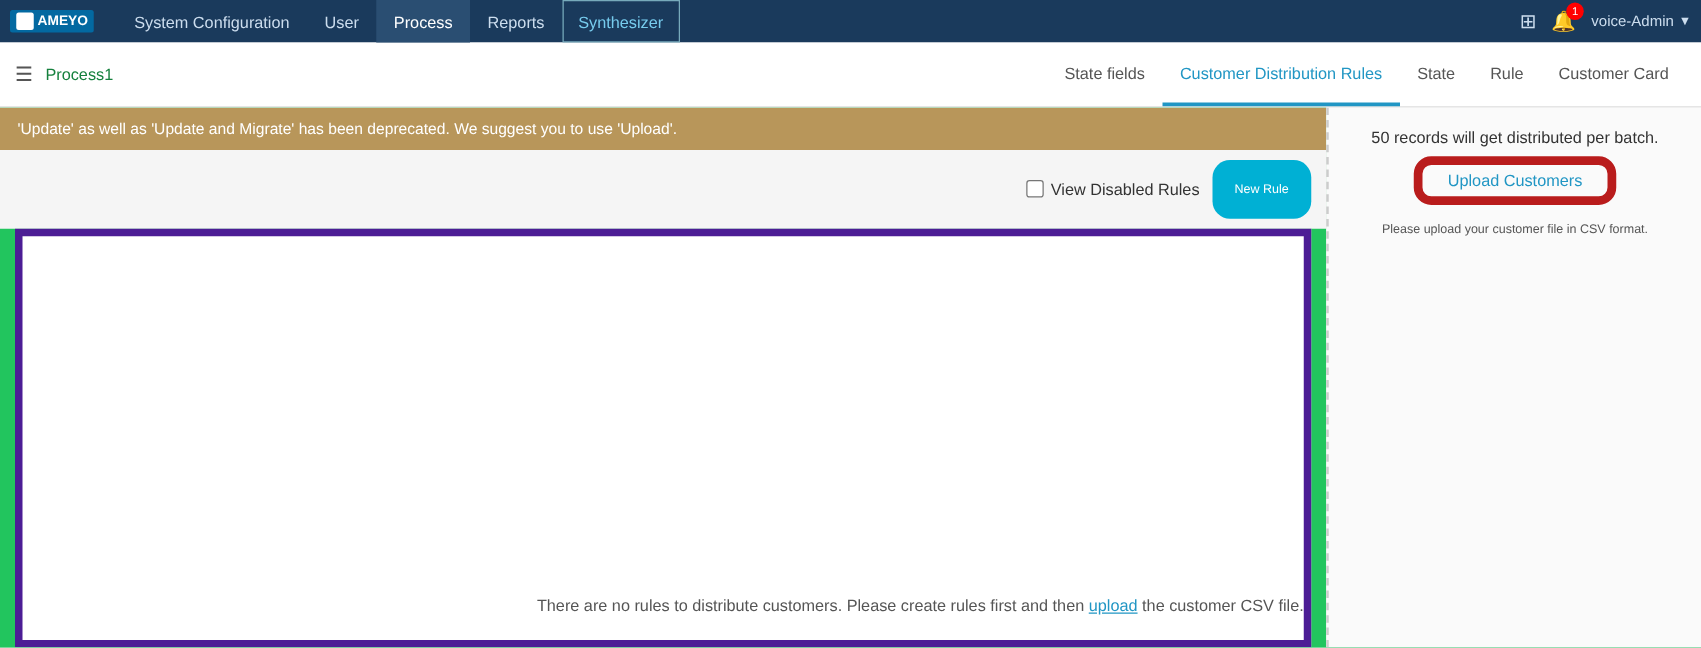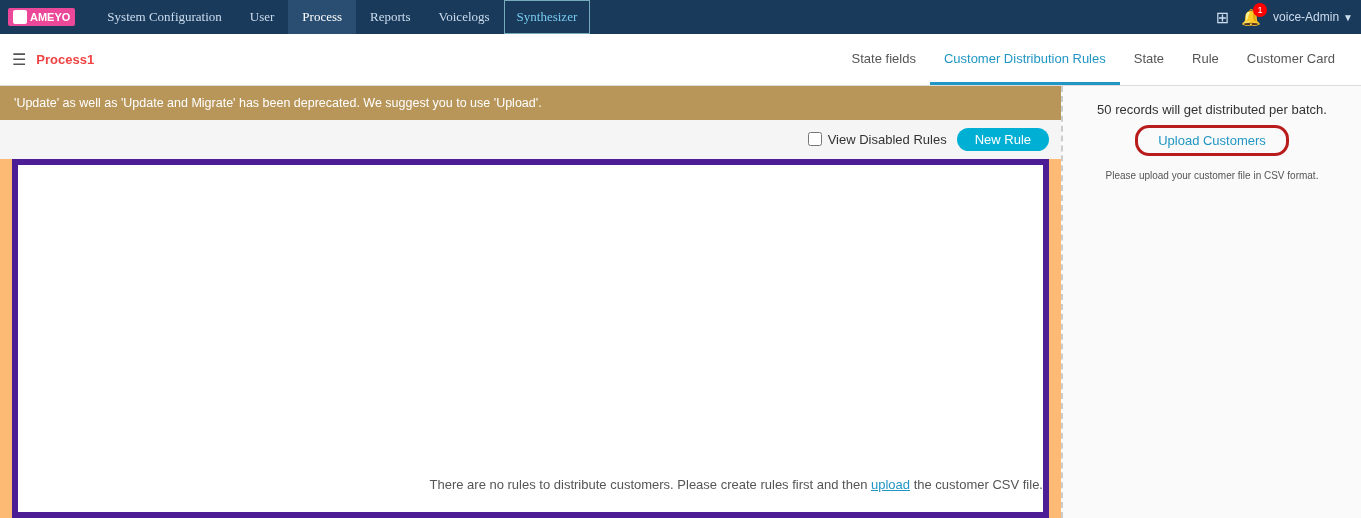--- a/index.html
+++ b/index.html
@@ -13,21 +13,21 @@
       align-items: center;
       padding: 0 8px;
       color: #fff;
     }
     .navbar-logo {
       display: flex;
       align-items: center;
       margin-right: 12px;
     }
     .logo-box {
-      background: #ec4899;
+      background: #0369a1;
       color: white;
       font-weight: bold;
       font-size: 11px;
       padding: 2px 5px;
       border-radius: 2px;
       margin-right: 6px;
       display: flex;
       align-items: center;
       gap: 3px;
     }
@@ -46,21 +46,20 @@
     }
     .nav-item {
       color: #cde;
       padding: 0 14px;
       height: 34px;
       display: flex;
       align-items: center;
       cursor: pointer;
       font-size: 13px;
       white-space: nowrap;
-      font-family: Liberation Serif, serif;
     }
     .nav-item.active { background: #2a4e72; color: #fff; }
     .nav-item.synthesizer {
       border: 1px solid #7ab;
       color: #7ce;
       padding: 0 12px;
     }
     .navbar-right {
       display: flex;
       align-items: center;
@@ -111,24 +110,24 @@
       border-bottom: 1px solid #ddd;
       gap: 0;
     }
     .subnav-hamburger {
       color: #555;
       cursor: pointer;
       font-size: 16px;
       margin-right: 10px;
     }
     .subnav-process {
-      color: #ef4444;
-      font-size: 13px;
-      cursor: pointer;
-      font-weight: 700;
+      color: #15803d;
+      font-size: 13px;
+      cursor: pointer;
+      font-weight: 400;
     }
     .subnav-tabs {
       display: flex;
       align-items: center;
       margin-left: auto;
       height: 100%;
     }
     .subnav-tab {
       padding: 0 14px;
       height: 100%;
@@ -151,21 +150,21 @@
       display: flex;
       height: calc(518px - 34px - 52px);
       overflow: hidden;
     }
 
     
     .main-panel {
       flex: 1;
       display: flex;
       flex-direction: column;
-      background: #fdba74;
+      background: #22c55e;
       overflow: hidden;
     }
 
     
     .warning-banner {
       background: #b8965a;
       color: #fff;
       padding: 10px 14px;
       font-size: 12.5px;
       flex-shrink: 0;
@@ -191,22 +190,22 @@
     .checkbox-label input[type="checkbox"] {
       width: 14px;
       height: 14px;
       cursor: pointer;
     }
     .btn-new-rule {
       background: #00b0d4;
       color: white;
       border: none;
       border-radius: 14px;
-      padding: 4px 18px;
-      font-size: 13px;
+      padding: 18px 18px;
+      font-size: 10px;
       cursor: pointer;
       font-weight: 500;
     }
 
     
     .rules-list {
       flex: 1;
       background: #fff;
       margin: 0 12px;
       border: 6px solid #4c1d95;
@@ -240,21 +239,21 @@
     }
     .right-panel-batch-info {
       color: #333;
       font-size: 13px;
       text-align: center;
       margin-bottom: 8px;
     }
     .btn-upload {
       background: transparent;
       color: #2196c4;
-      border: 3px solid #b91c1c;
+      border: 7px solid #b91c1c;
       border-radius: 14px;
       padding: 5px 20px;
       font-size: 13px;
       cursor: pointer;
       margin-bottom: 14px;
     }
     .right-panel-hint {
       color: #555;
       font-size: 10px;
       text-align: center;
@@ -268,21 +267,20 @@
     <div class="logo-box">
       <span class="logo-icon"></span>
       <span>AMEYO</span>
     </div>
   </div>
   <div class="nav-items">
     <div class="nav-item">System Configuration</div>
     <div class="nav-item">User</div>
     <div class="nav-item active">Process</div>
     <div class="nav-item">Reports</div>
-    <div class="nav-item">Voicelogs</div>
     <div class="nav-item synthesizer">Synthesizer</div>
   </div>
   <div class="navbar-right">
     <span class="grid-icon">⊞</span>
     <div class="notif-wrapper">
       <span class="notif-icon">🔔</span>
       <span class="notif-badge">1</span>
     </div>
     <div class="user-menu">
       <span>voice-Admin</span>

